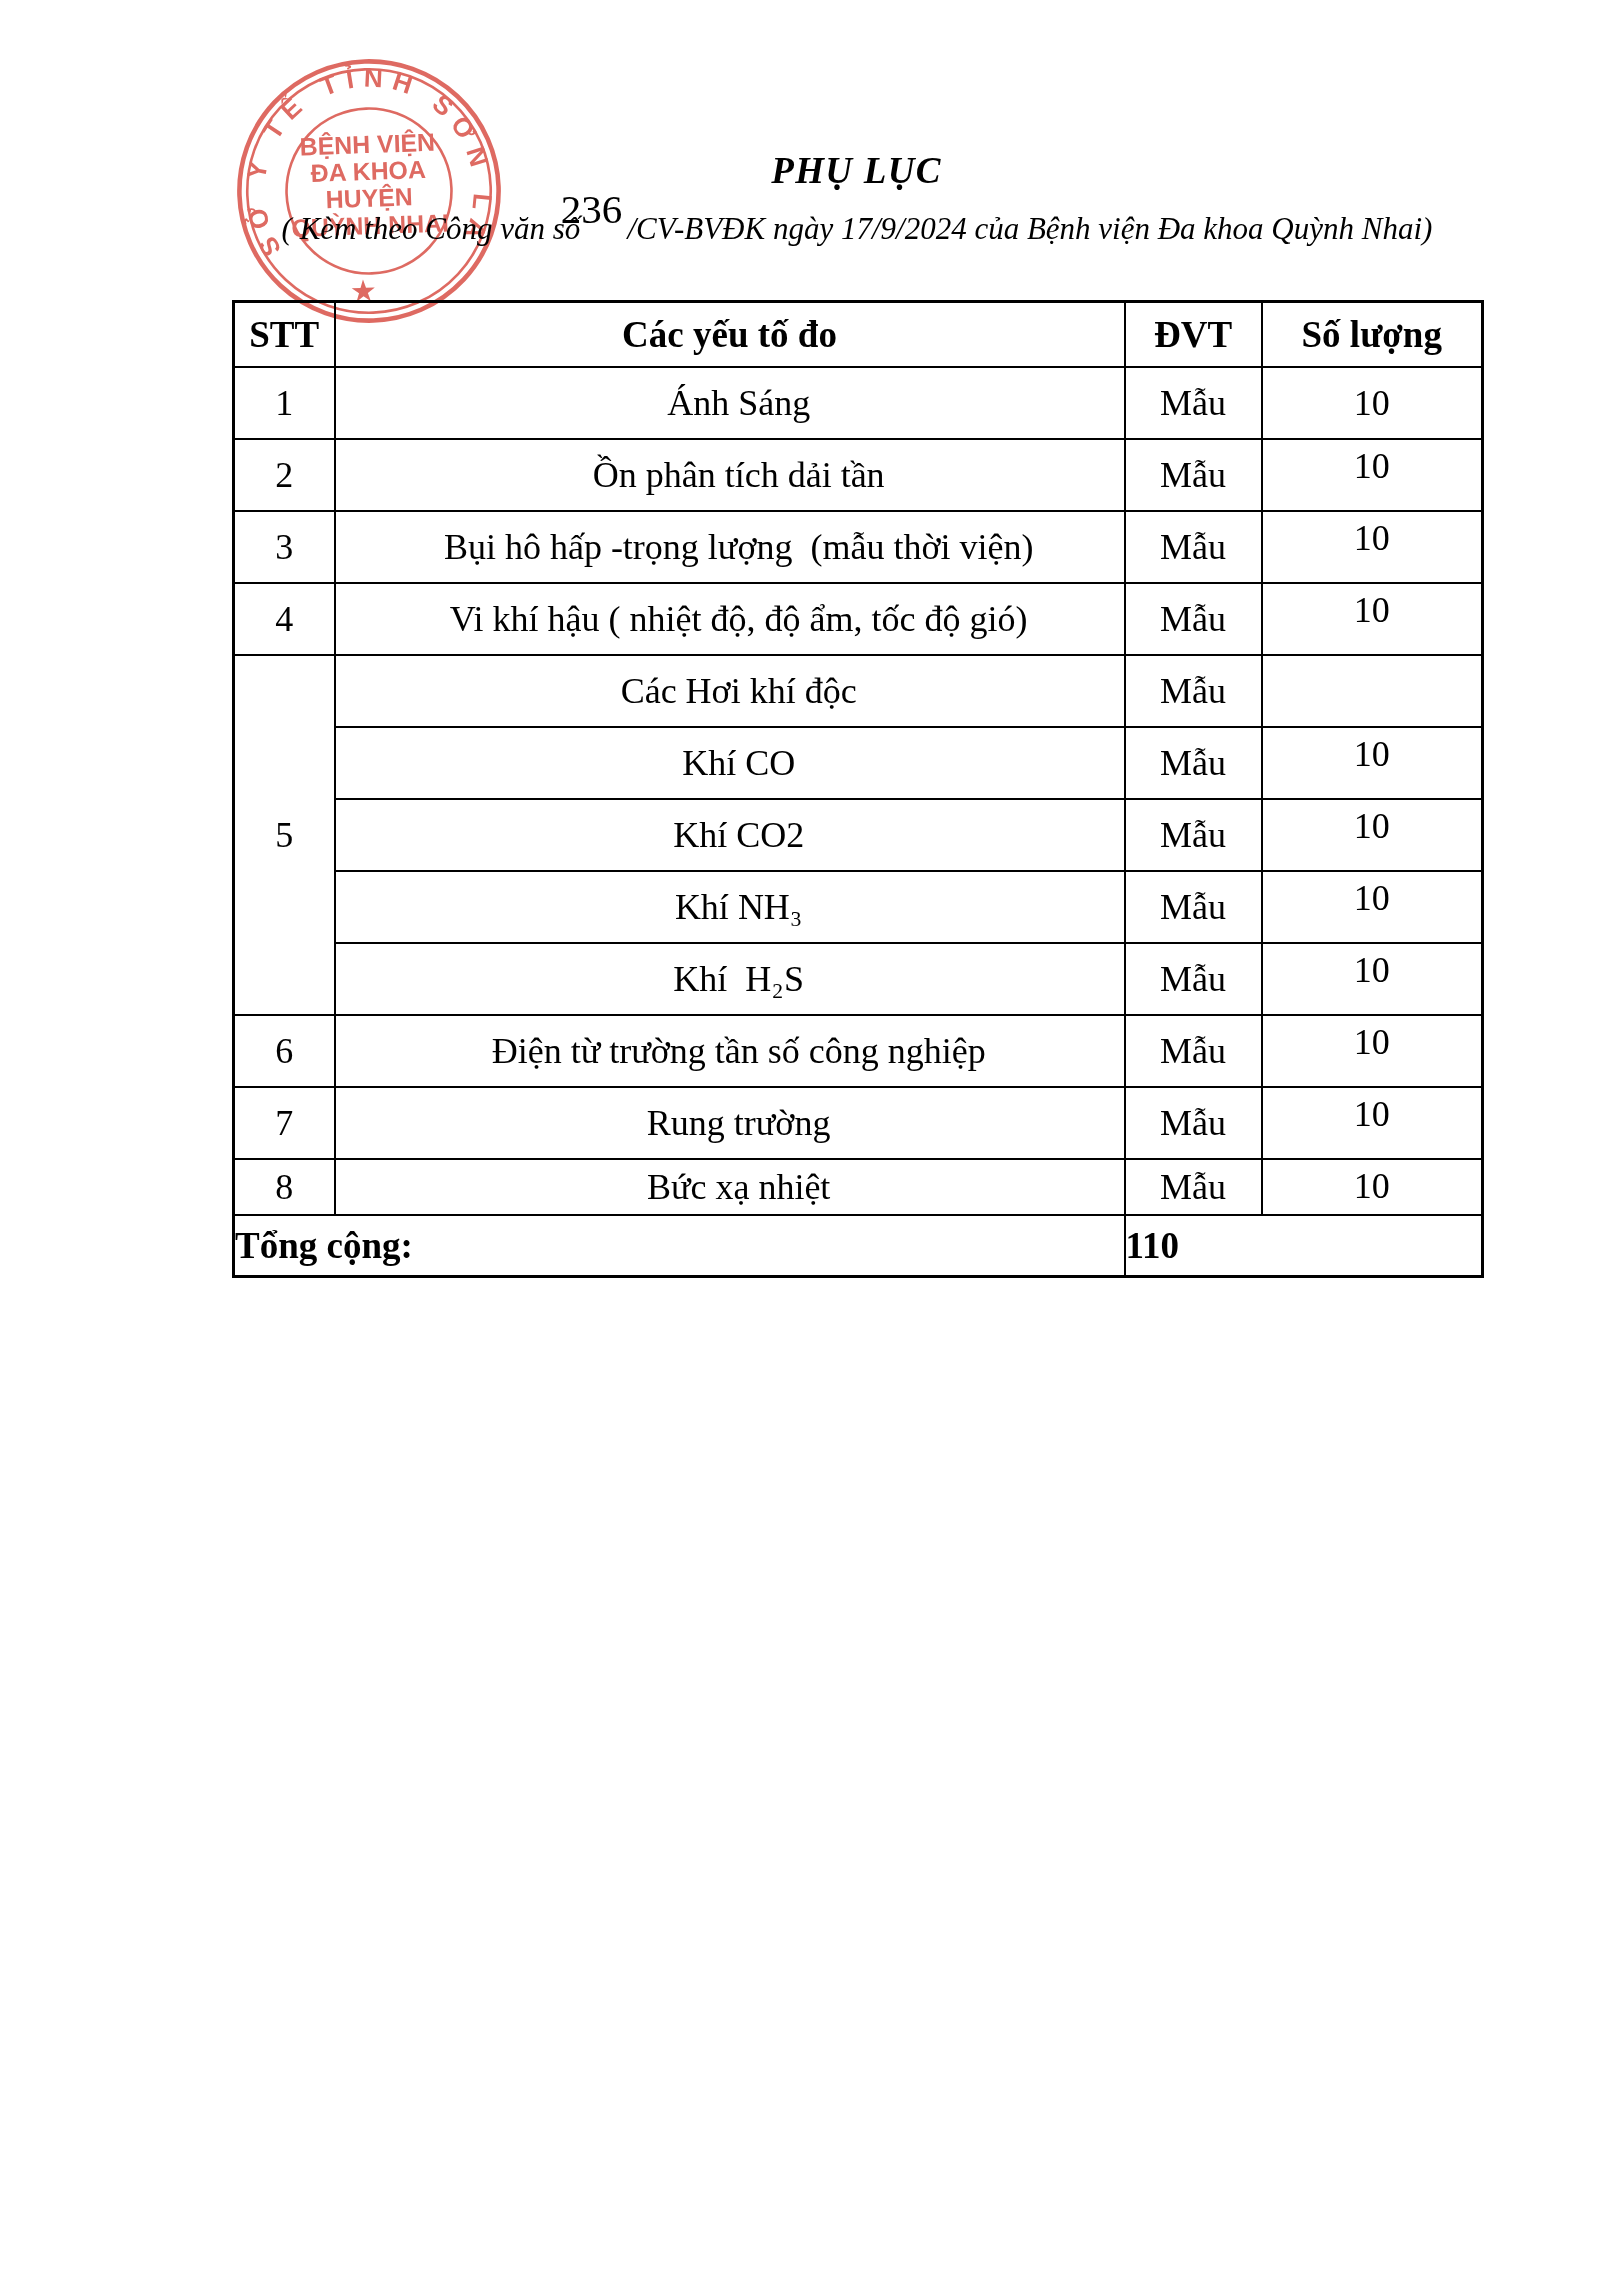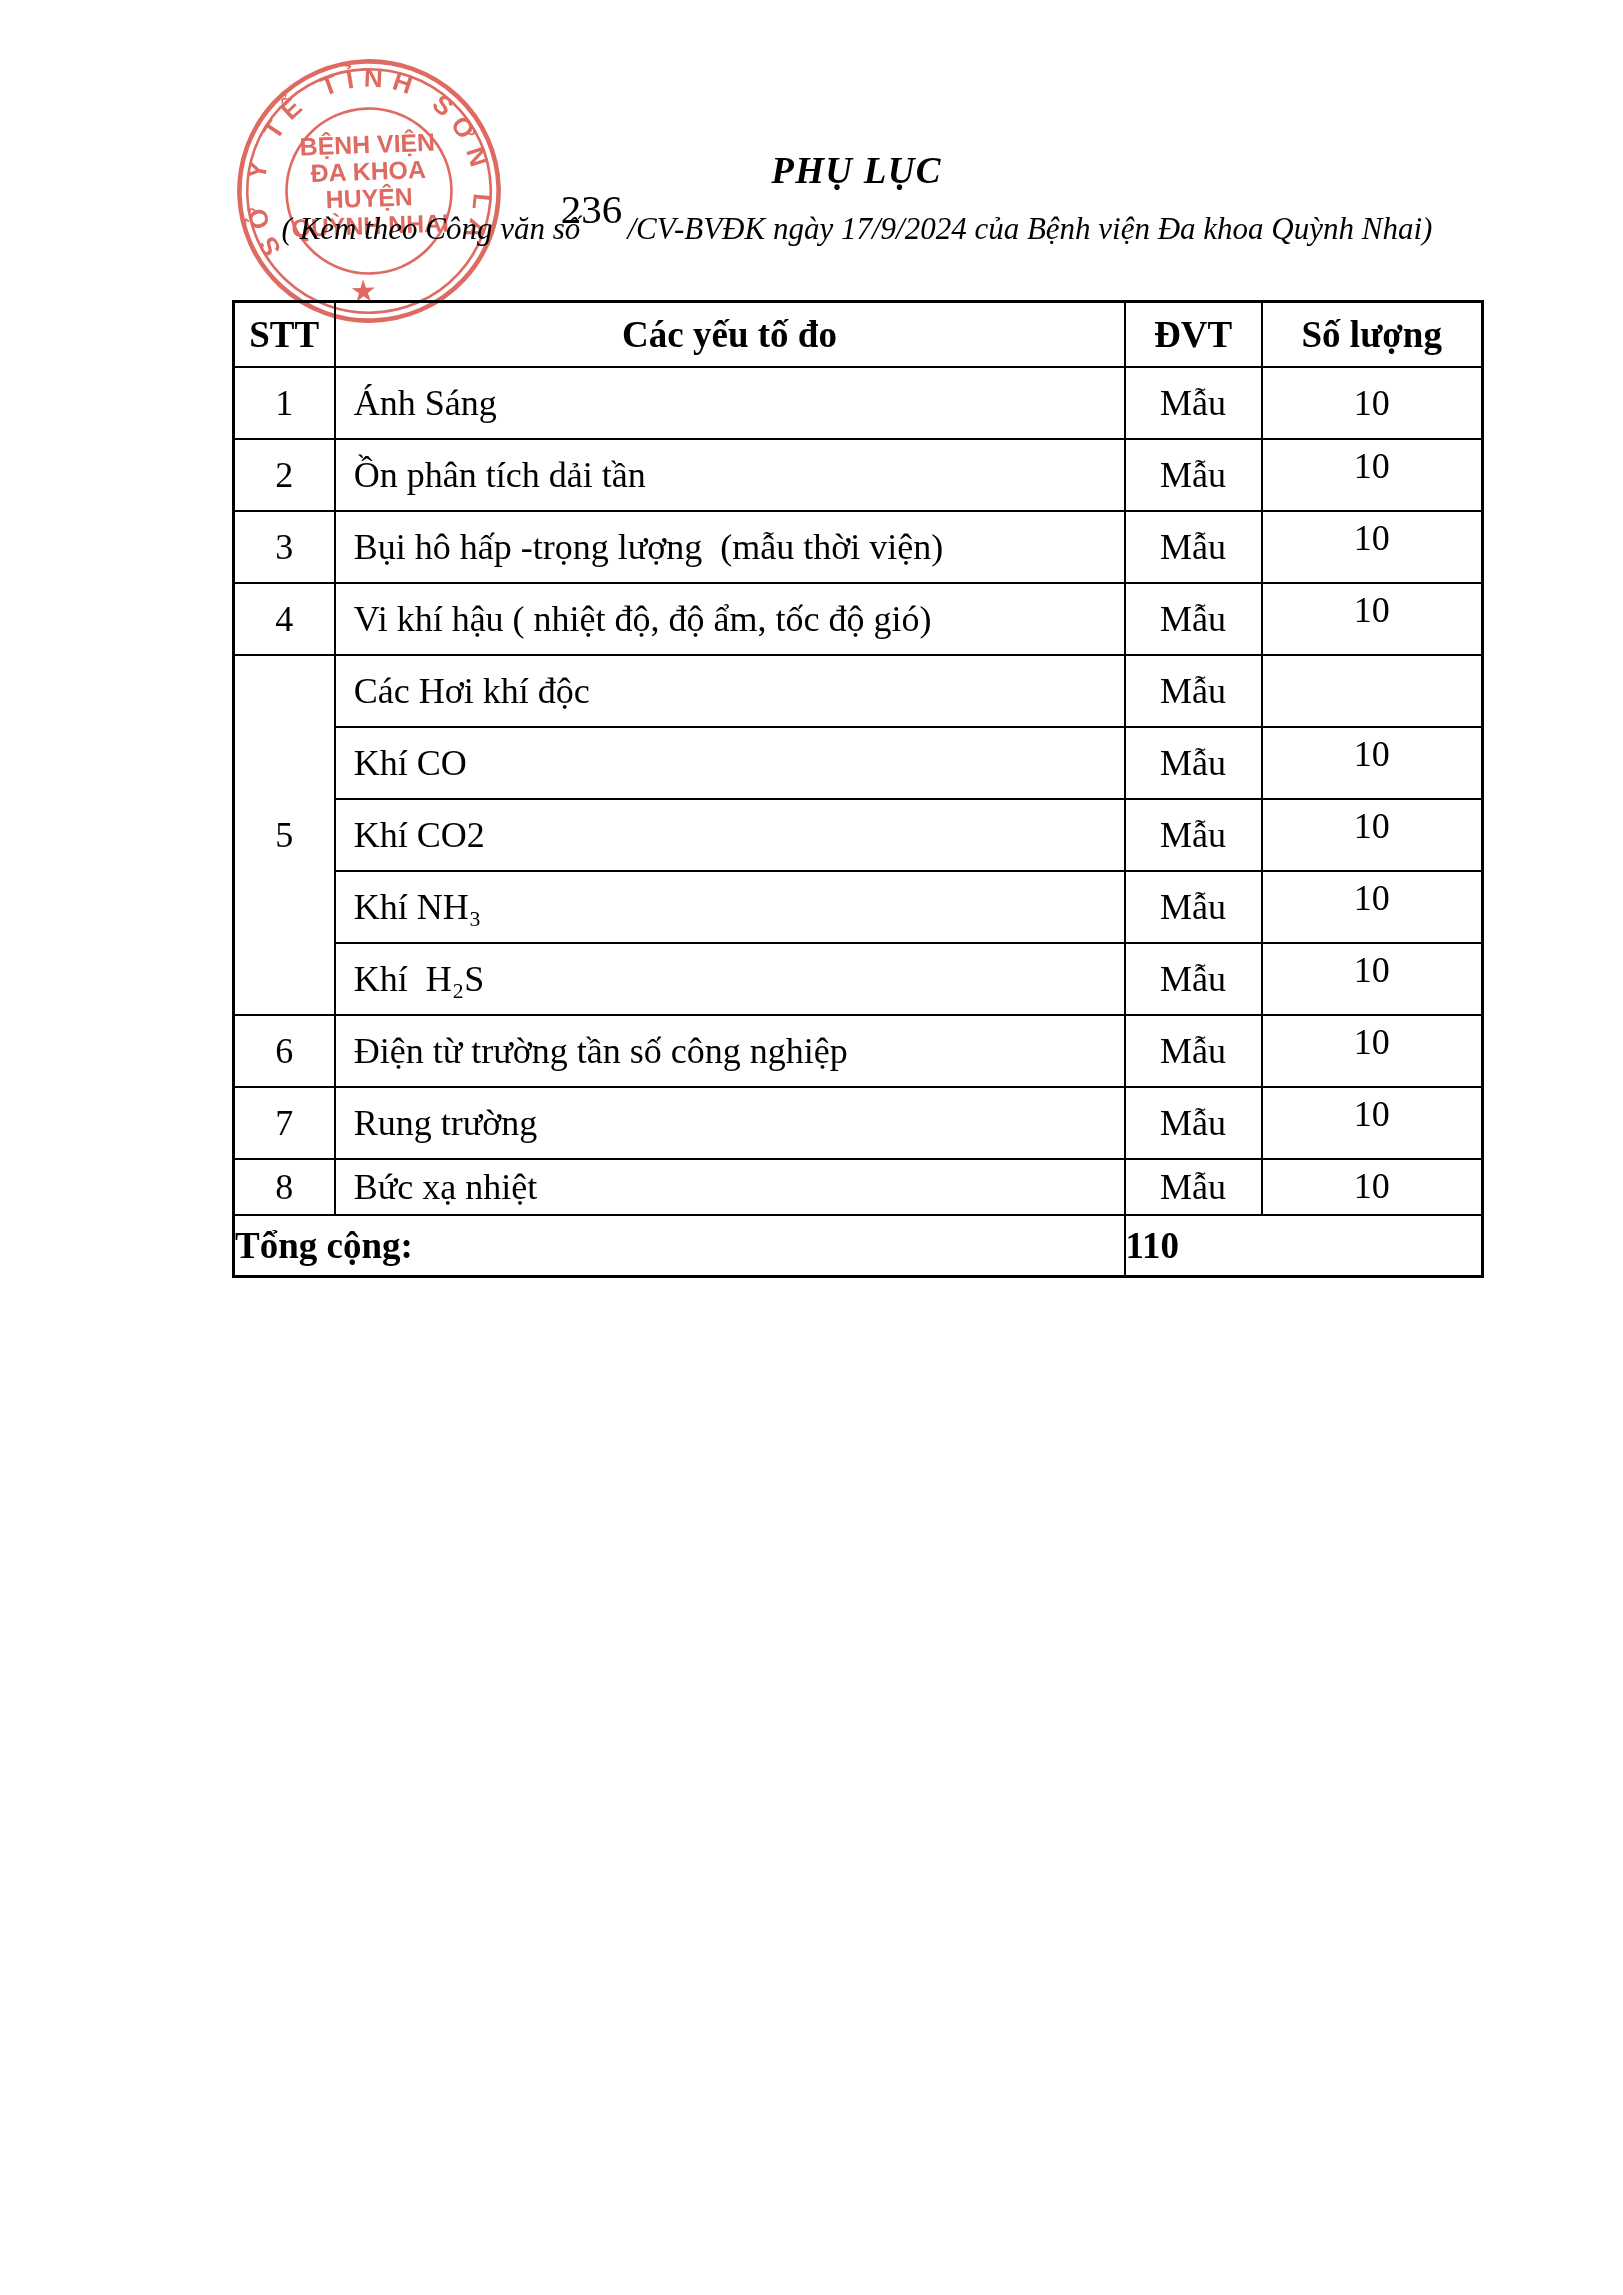--- a/index.html
+++ b/index.html
@@ -53,21 +53,21 @@
   .measure-table th,.measure-table td{
     border:2.6px solid #000;padding:0;vertical-align:middle;
   }
   .measure-table{border:3.9px solid #000;}
   .measure-table thead tr{height:65px;}
   .measure-table thead th{font-size:37px;font-weight:bold;text-align:center;}
   .measure-table tbody tr{height:72px;}
   .measure-table tbody tr.row-short{height:56px;}
   .measure-table td.col-stt{text-align:center;}
   .measure-table td.col-name{
-    text-align:left;padding-left:18.3px;white-space:pre-wrap;
+    text-align:center;padding-left:18.3px;white-space:pre-wrap;
   }
   .measure-table td.col-unit{text-align:center;}
   .measure-table td.col-qty{
     text-align:center;vertical-align:top;padding-top:5.2px;
   }
   .measure-table tbody tr:first-child td.col-qty{
     vertical-align:middle;padding-top:0;
   }
   .measure-table tfoot tr{height:62px;}
   .measure-table tfoot td{font-weight:bold;text-align:left;font-size:37px;}

